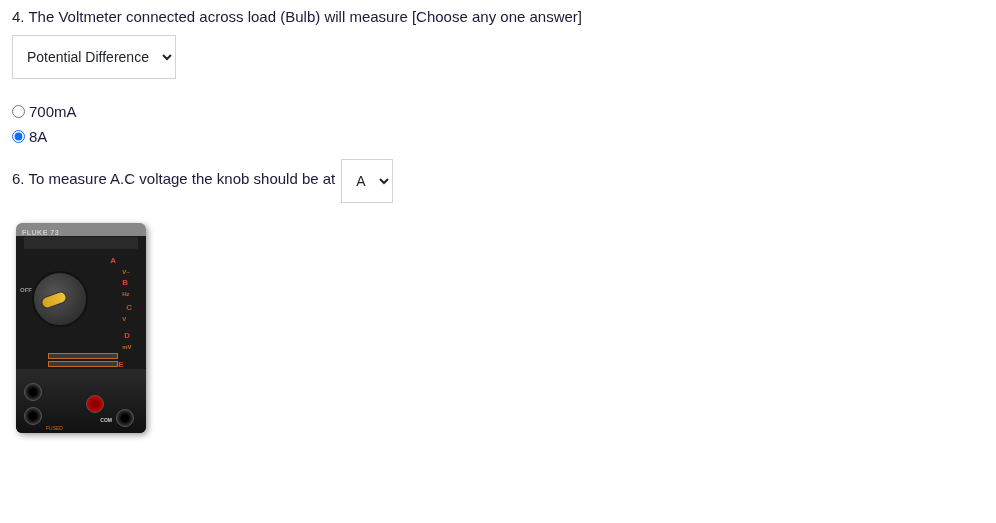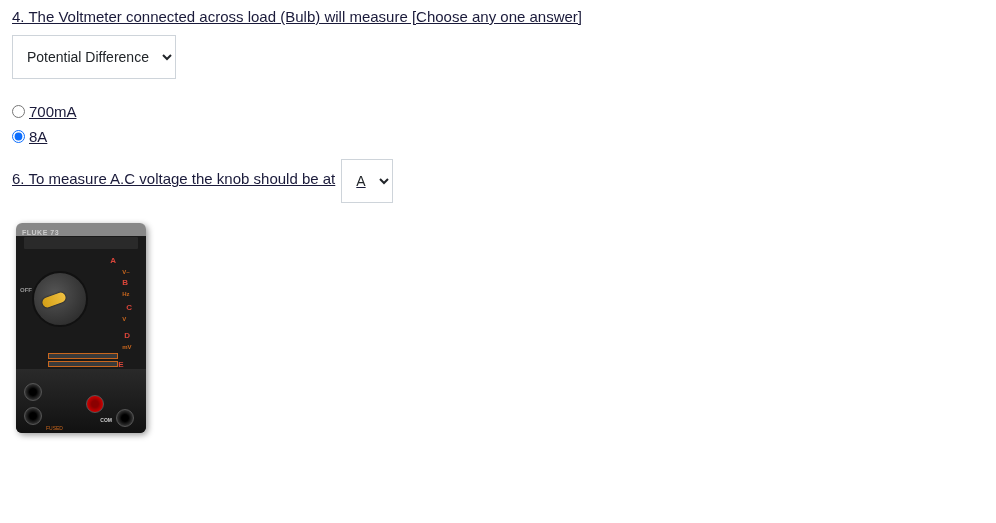--- a/index.html
+++ b/index.html
@@ -7,21 +7,20 @@
       font-family: "Segoe UI", Arial, sans-serif;
       font-size: 15px;
       color: #212529;
       background: #ffffff;
       padding: 8px 12px;
       width: 996px;
     }
     .question {
       margin-bottom: 14px;
       color: #1a1a3a;
-      text-decoration: underline;
     }
     .question-text {
       margin-bottom: 10px;
       color: #1a1a3a;
       font-size: 15px;
     }
     select {
       font-size: 14px;
       padding: 12px 10px;
       border: 1px solid #ced4da;

